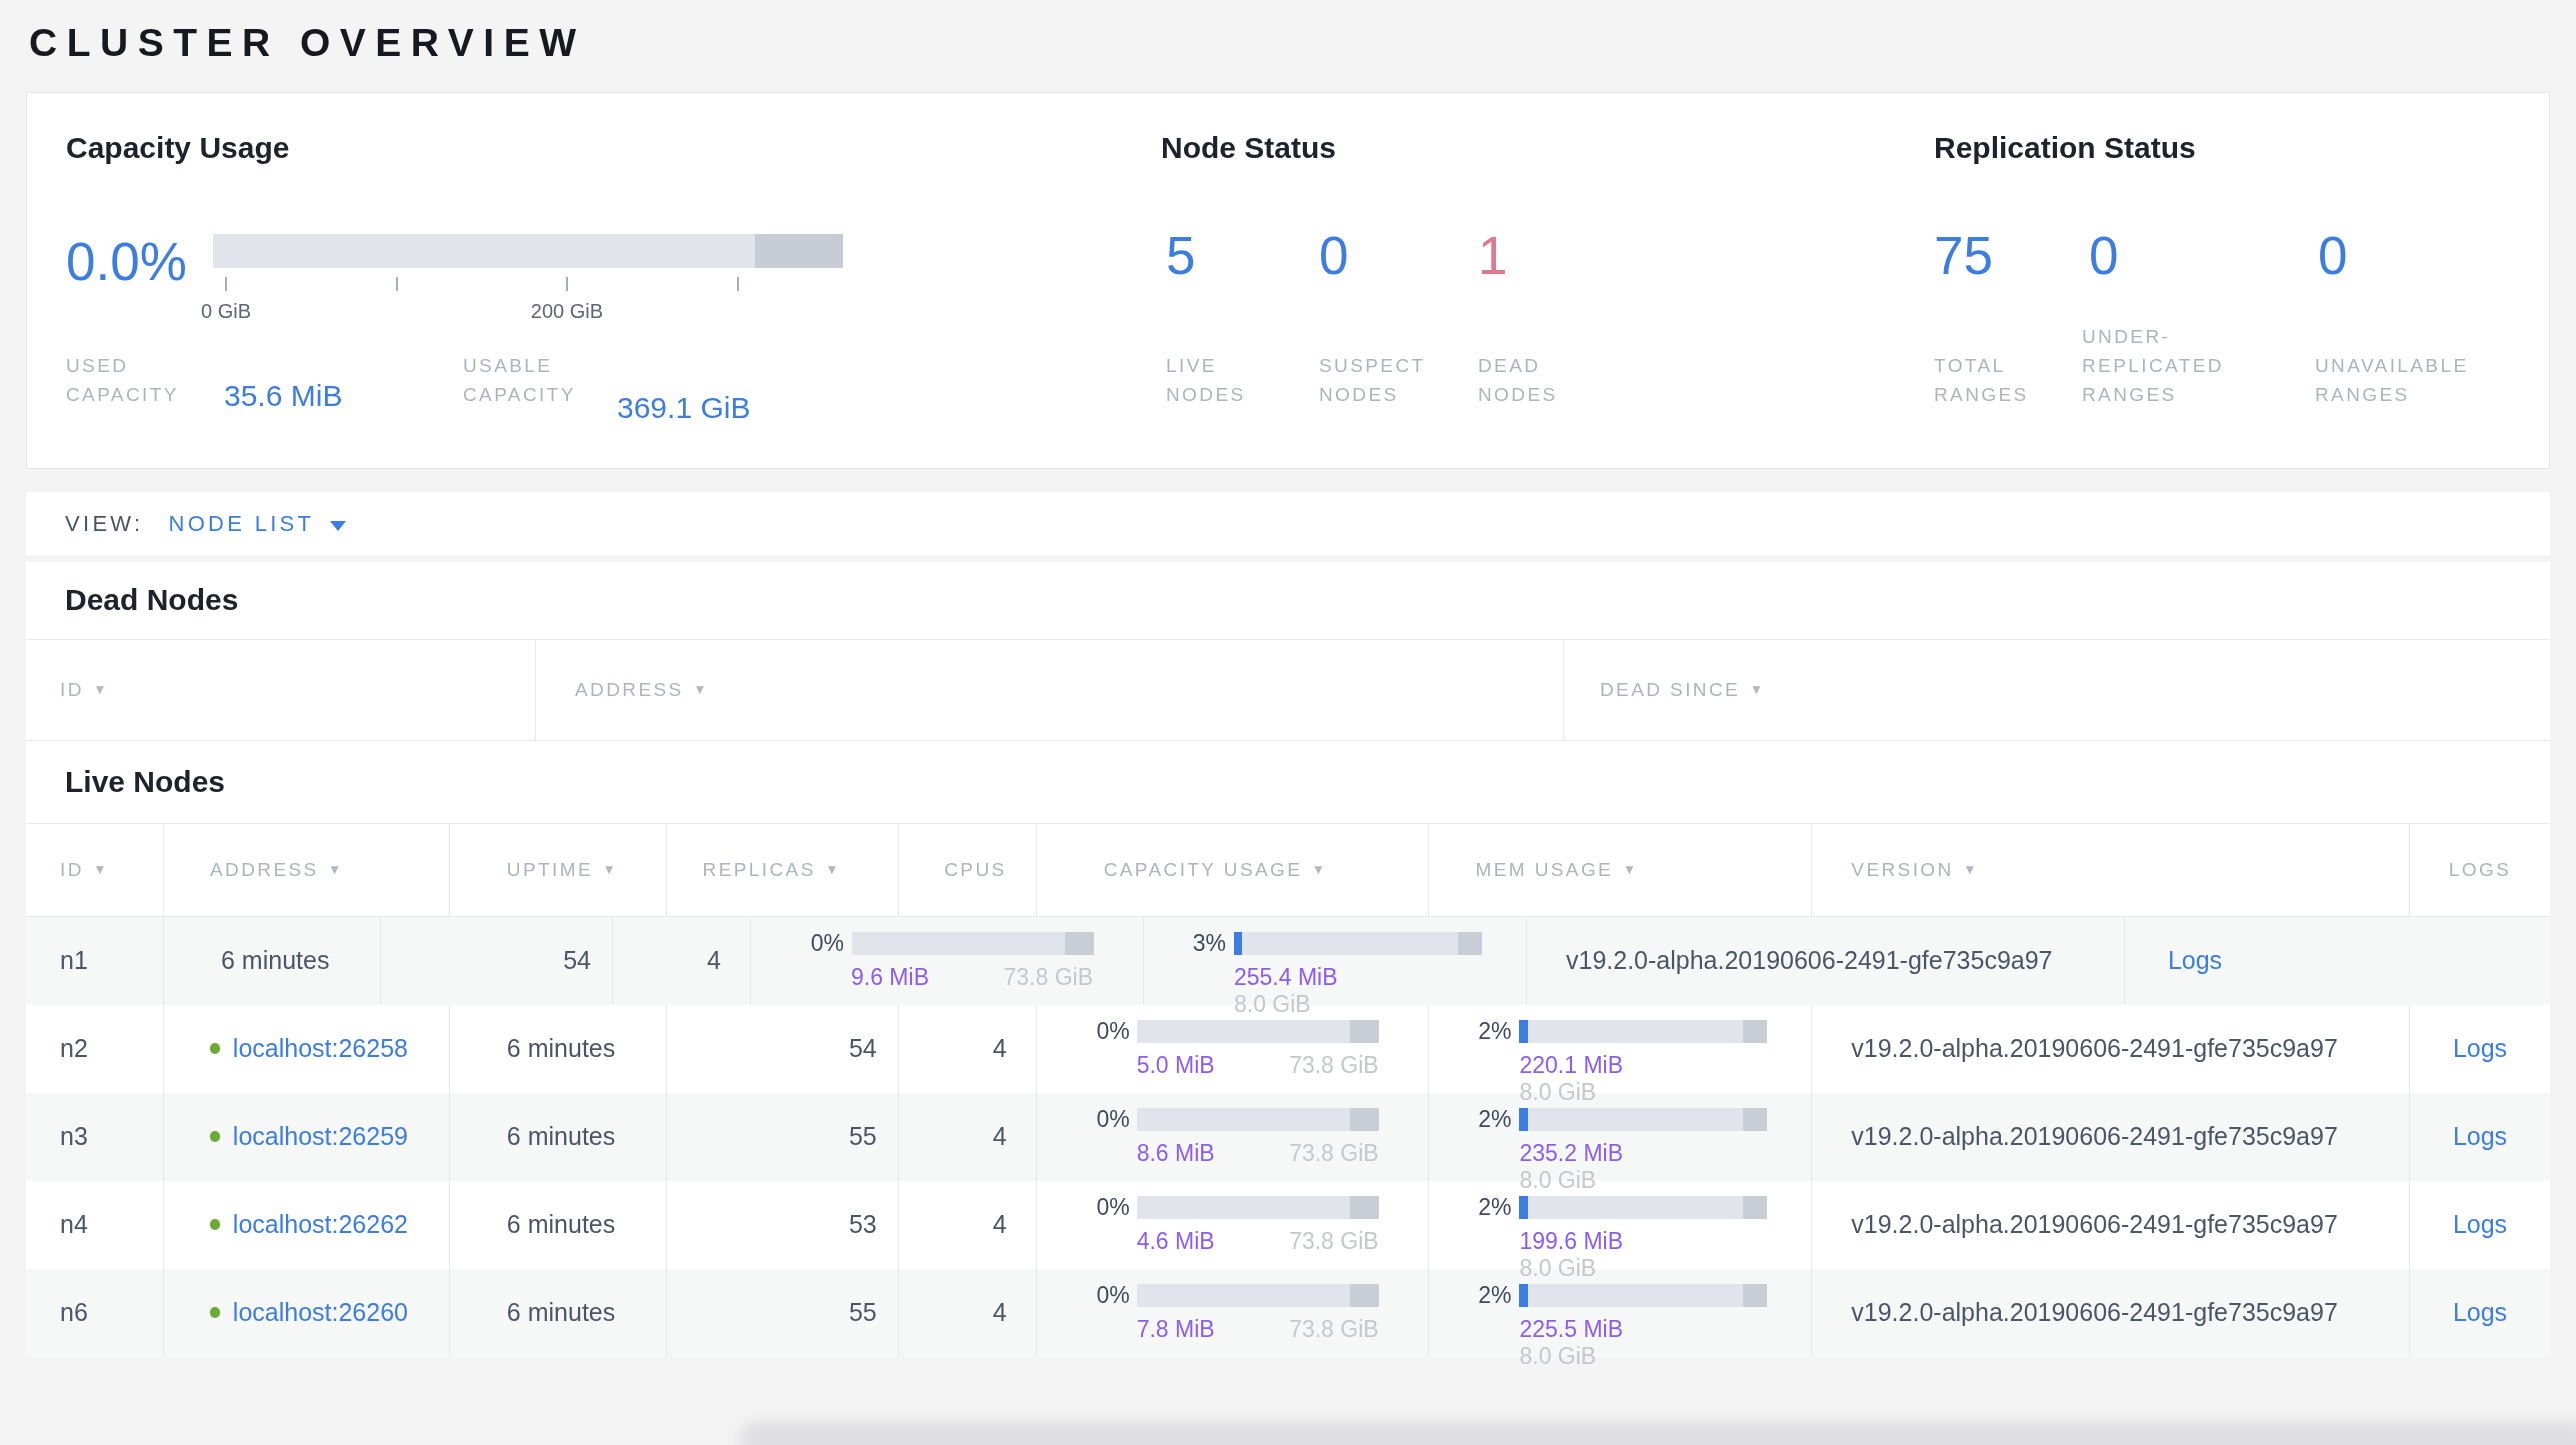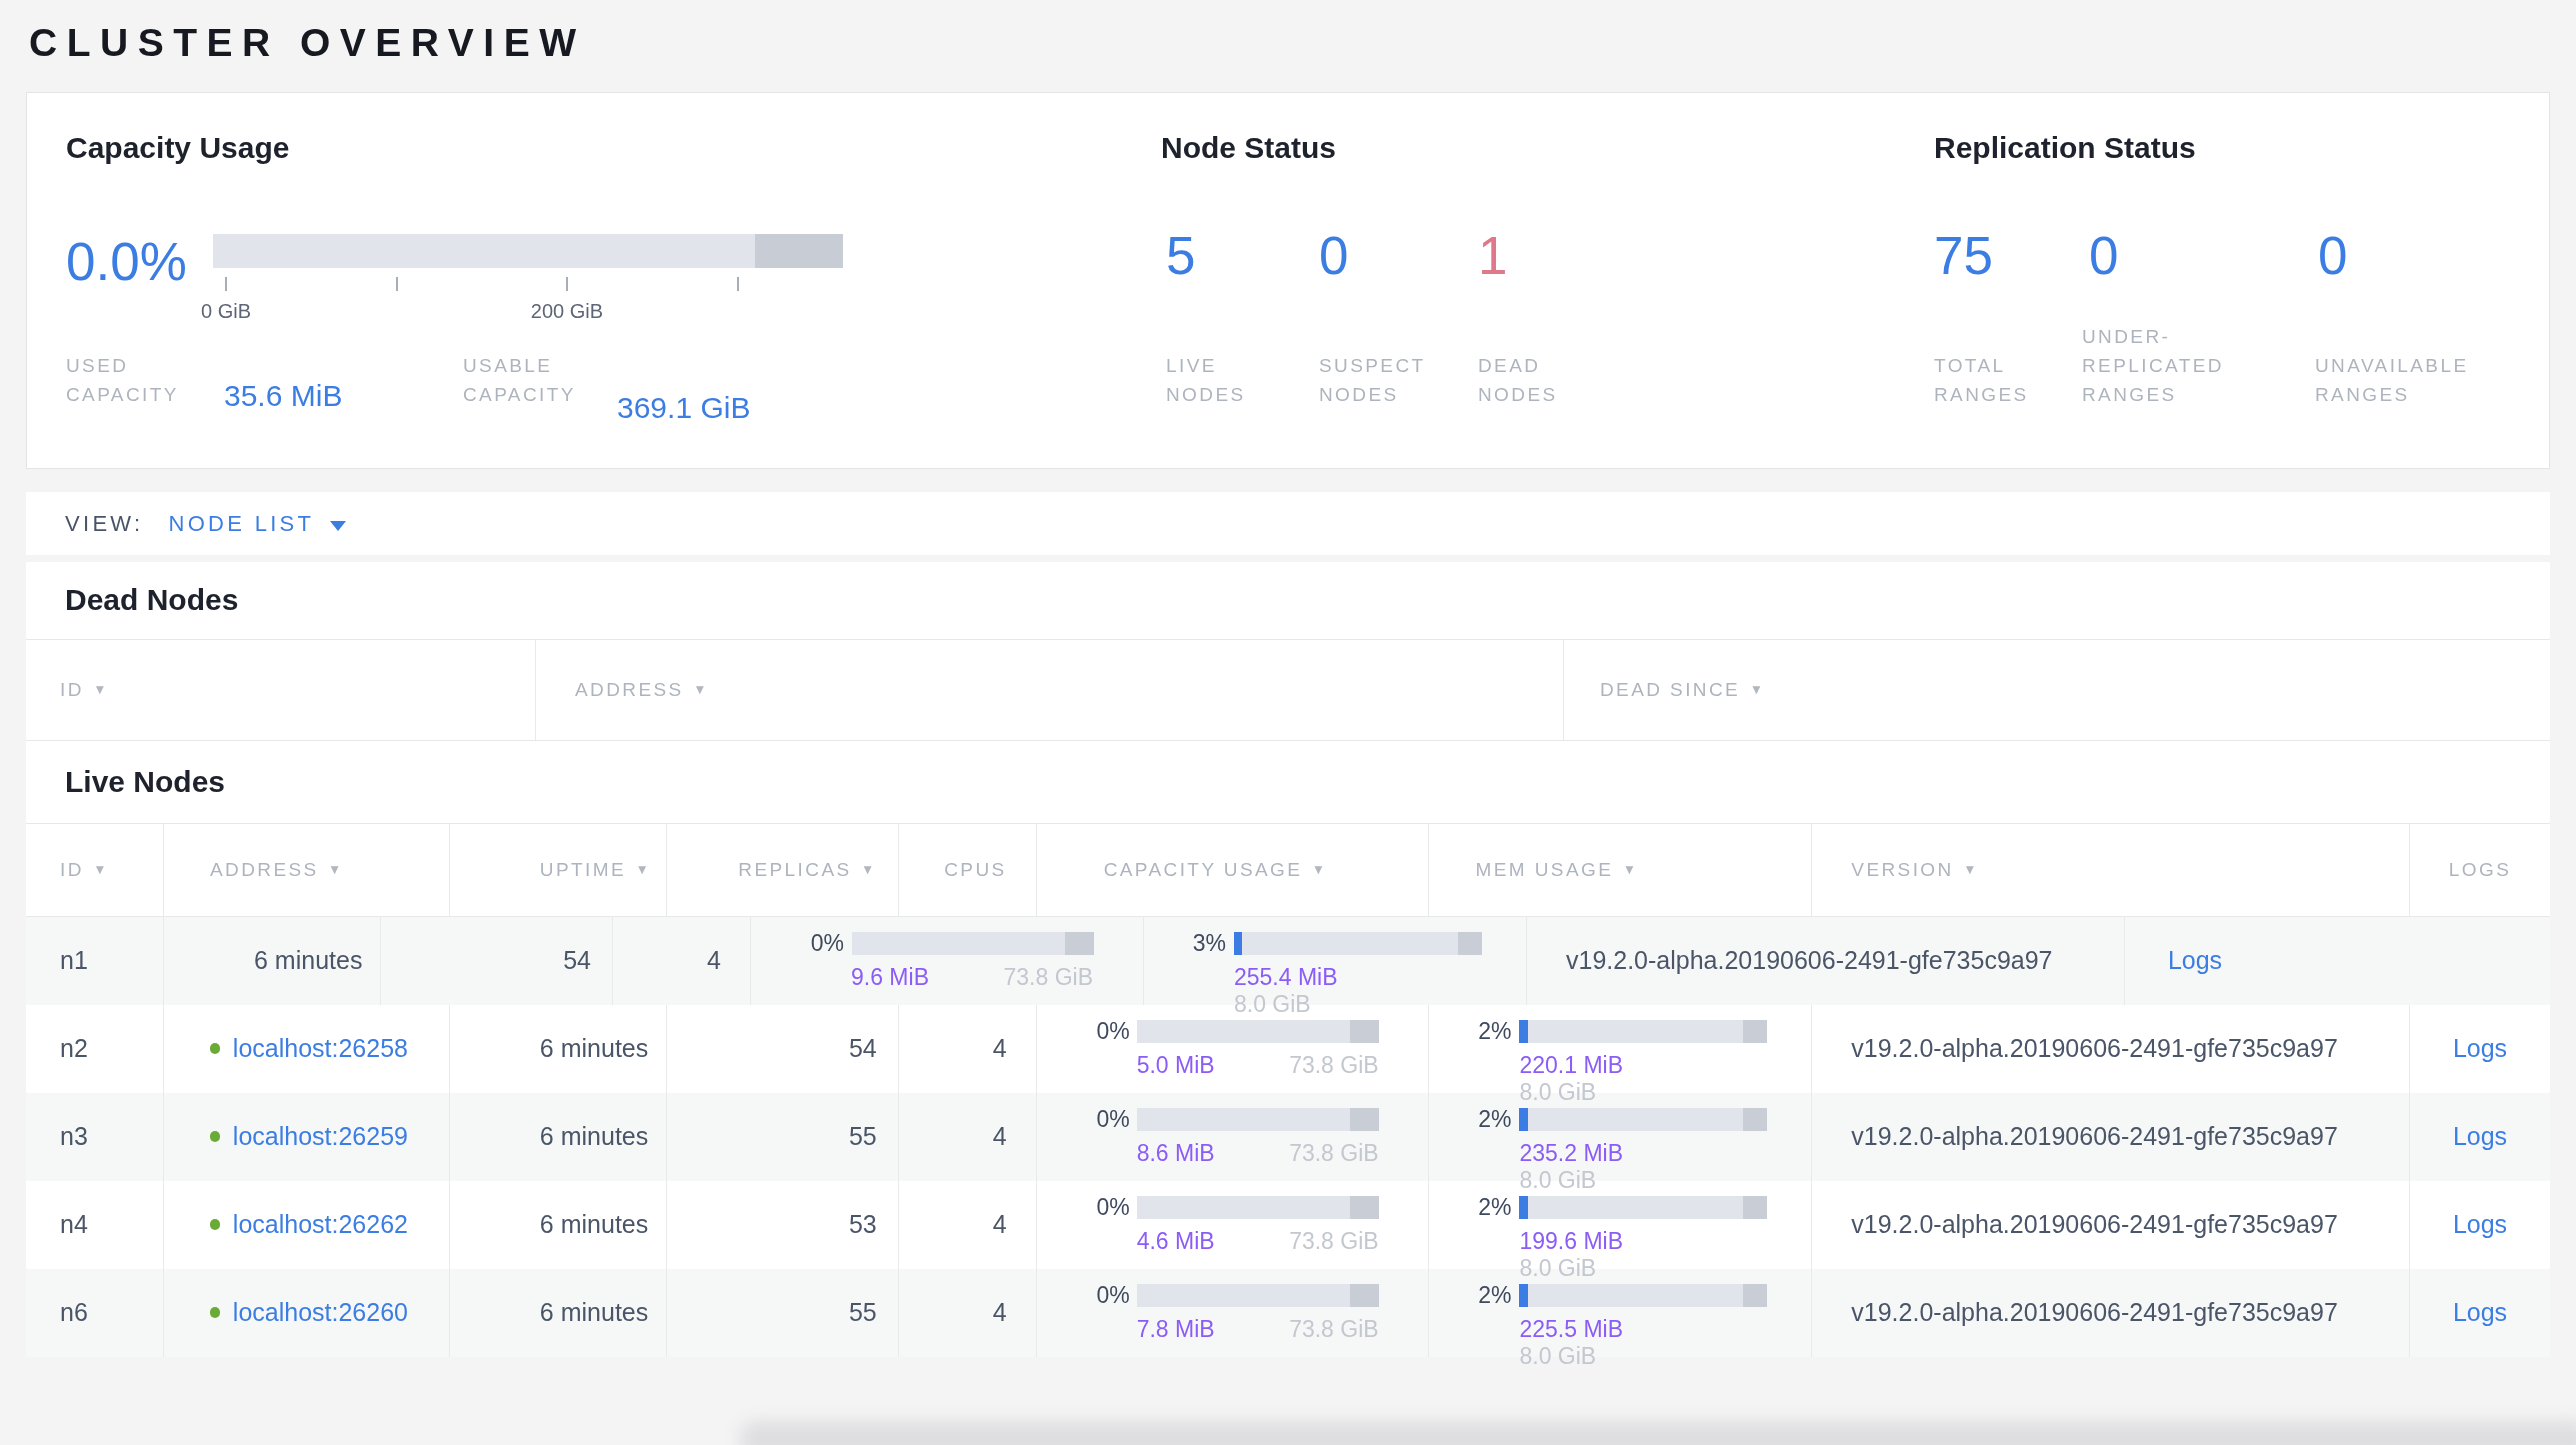--- a/index.html
+++ b/index.html
@@ -63,22 +63,22 @@
   .dead-head { height:102px; }
   .dead-c1 { width:509px; padding-left:34px; }
   .dead-c2 { width:1028px; padding-left:39px; }
   .dead-c3 { width:987px; padding-left:36px; }
   .dead-row { display:flex; height:53px; background:#f6f7f7; }
   .dead-row .cell { display:flex; align-items:center; font-size:25px; color:#4a5568; }
   
   .live-head { height:94px; }
   .lc1{width:137px} .lc2{width:286px} .lc3{width:217px} .lc4{width:232px}
   .lc5{width:138px} .lc6{width:393px} .lc7{width:383px} .lc8{width:598px} .lc9{width:141px}
-  .pl-id{padding-left:34px} .pl-addr{padding-left:46px} .pl-up{padding-left:90px}
-  .pr-rep{justify-content:flex-end; padding-right:21px}
+  .pl-id{padding-left:34px} .pl-addr{padding-left:46px} .pl-up{padding-left:57px}
+  .pr-rep{justify-content:center; padding-right:21px}
   .pr-cpu{justify-content:flex-end; padding-right:29px}
   .pl-cap{padding-left:67px} .pl-mem{padding-left:46px} .pl-ver{padding-left:39px}
   .ctr{justify-content:center}
   .trow { display:flex; height:88px; background:#ffffff; }
   .trow.stripe { background:#f6f7f7; }
   .trow .cell { display:flex; align-items:center; font-size:25px; color:#4a5568; }
   .trow .cell.num { justify-content:flex-end; }
   .id-text { color:#3c4658; }
   a.node-link, a.logs-link { color:#3b7de2; text-decoration:none; cursor:pointer; }
   .dot { width:10.5px; height:10.5px; border-radius:50%; margin-right:12.4px; flex:0 0 auto; }

